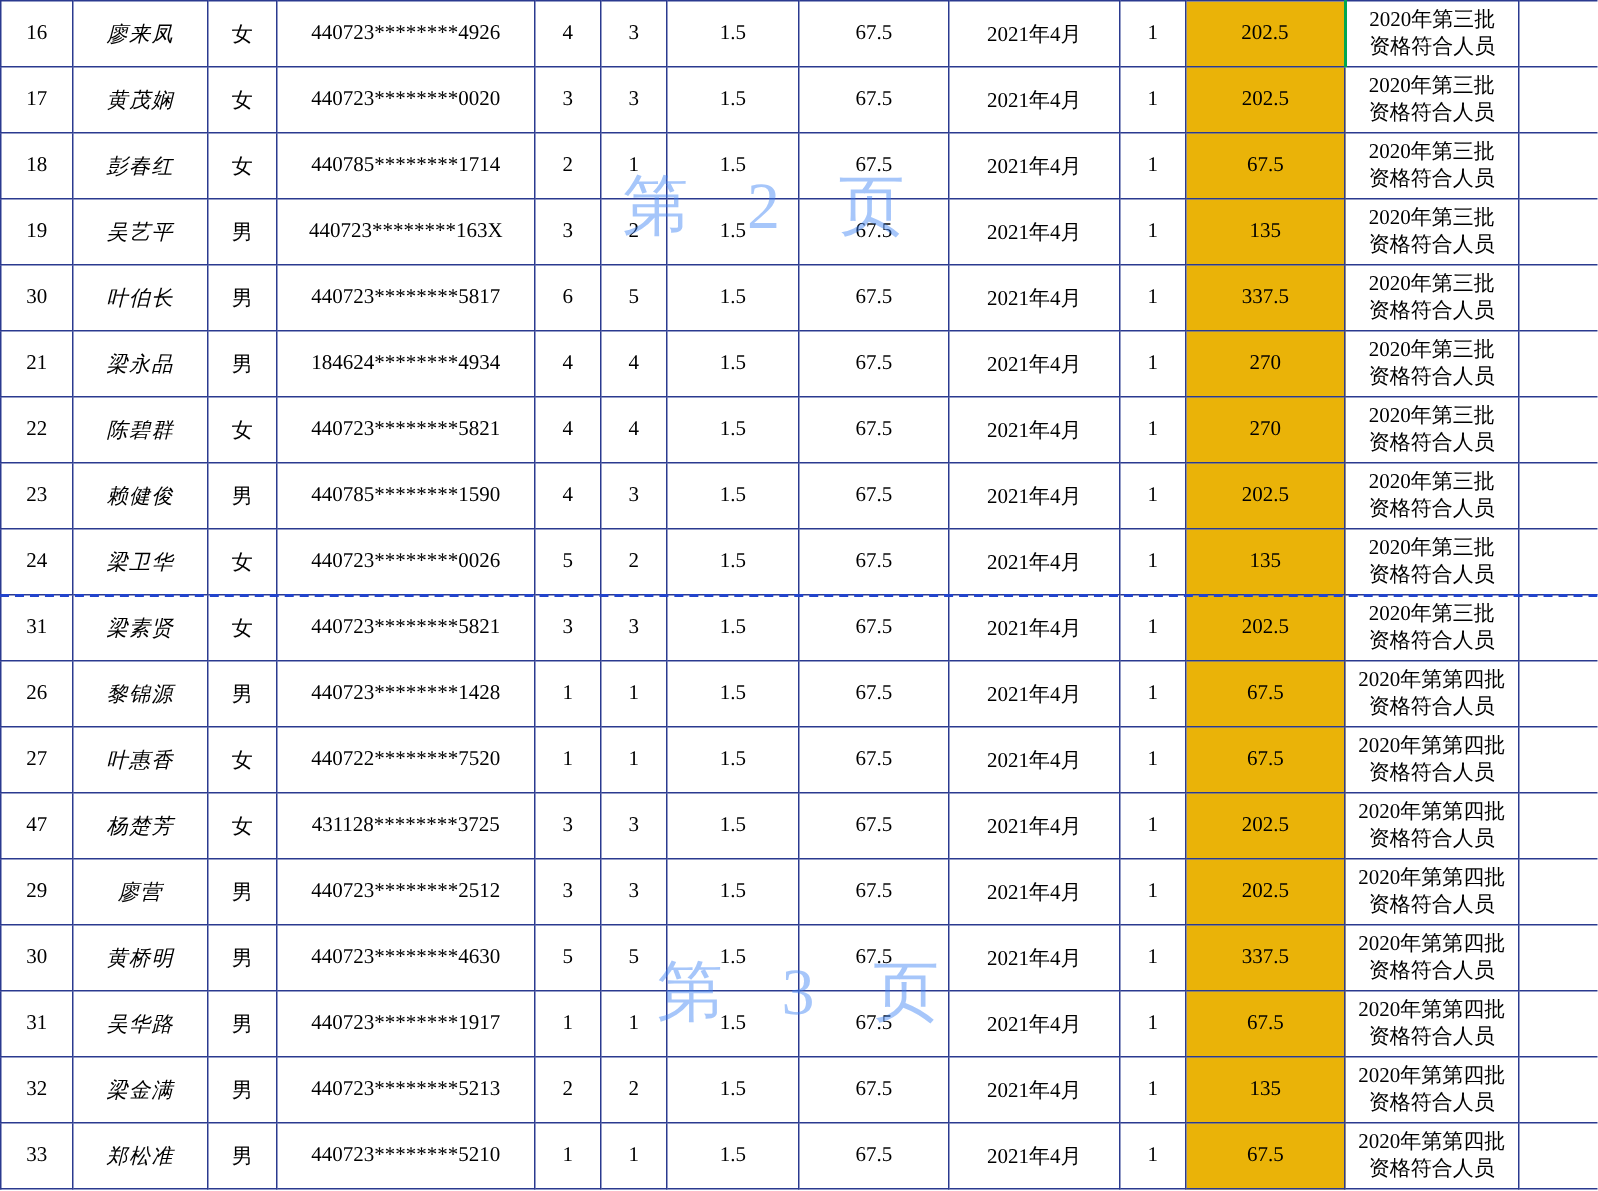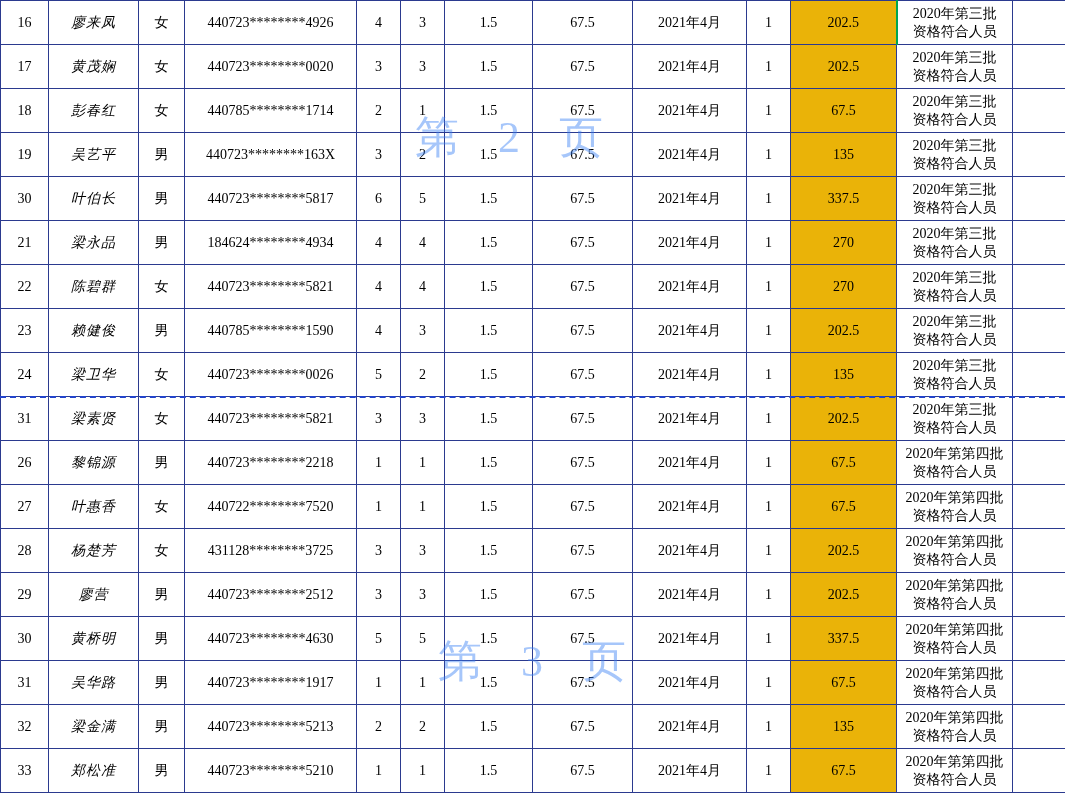--- a/index.html
+++ b/index.html
@@ -303,21 +303,21 @@
           <td class="cell-batch">
             <span>2020年第三批</span>
             <span>资格符合人员</span>
           </td>
           <td class="cell-blank"></td>
         </tr>
         <tr>
           <td class="cell-idx">26</td>
           <td class="cell-name">黎锦源</td>
           <td class="cell-sex">男</td>
-          <td class="cell-id">440723********2218</td>
+          <td class="cell-id">440723********1428</td>
           <td class="cell-n1">1</td>
           <td class="cell-n2">1</td>
           <td class="cell-rate">1.5</td>
           <td class="cell-amt">67.5</td>
           <td class="cell-month">2021年4月</td>
           <td class="cell-cnt">1</td>
           <td class="cell-total hl">67.5</td>
           <td class="cell-batch">
             <span>2020年第第四批</span>
             <span>资格符合人员</span>
@@ -336,21 +336,21 @@
           <td class="cell-month">2021年4月</td>
           <td class="cell-cnt">1</td>
           <td class="cell-total hl">67.5</td>
           <td class="cell-batch">
             <span>2020年第第四批</span>
             <span>资格符合人员</span>
           </td>
           <td class="cell-blank"></td>
         </tr>
         <tr>
-          <td class="cell-idx">28</td>
+          <td class="cell-idx">47</td>
           <td class="cell-name">杨楚芳</td>
           <td class="cell-sex">女</td>
           <td class="cell-id">431128********3725</td>
           <td class="cell-n1">3</td>
           <td class="cell-n2">3</td>
           <td class="cell-rate">1.5</td>
           <td class="cell-amt">67.5</td>
           <td class="cell-month">2021年4月</td>
           <td class="cell-cnt">1</td>
           <td class="cell-total hl">202.5</td>

